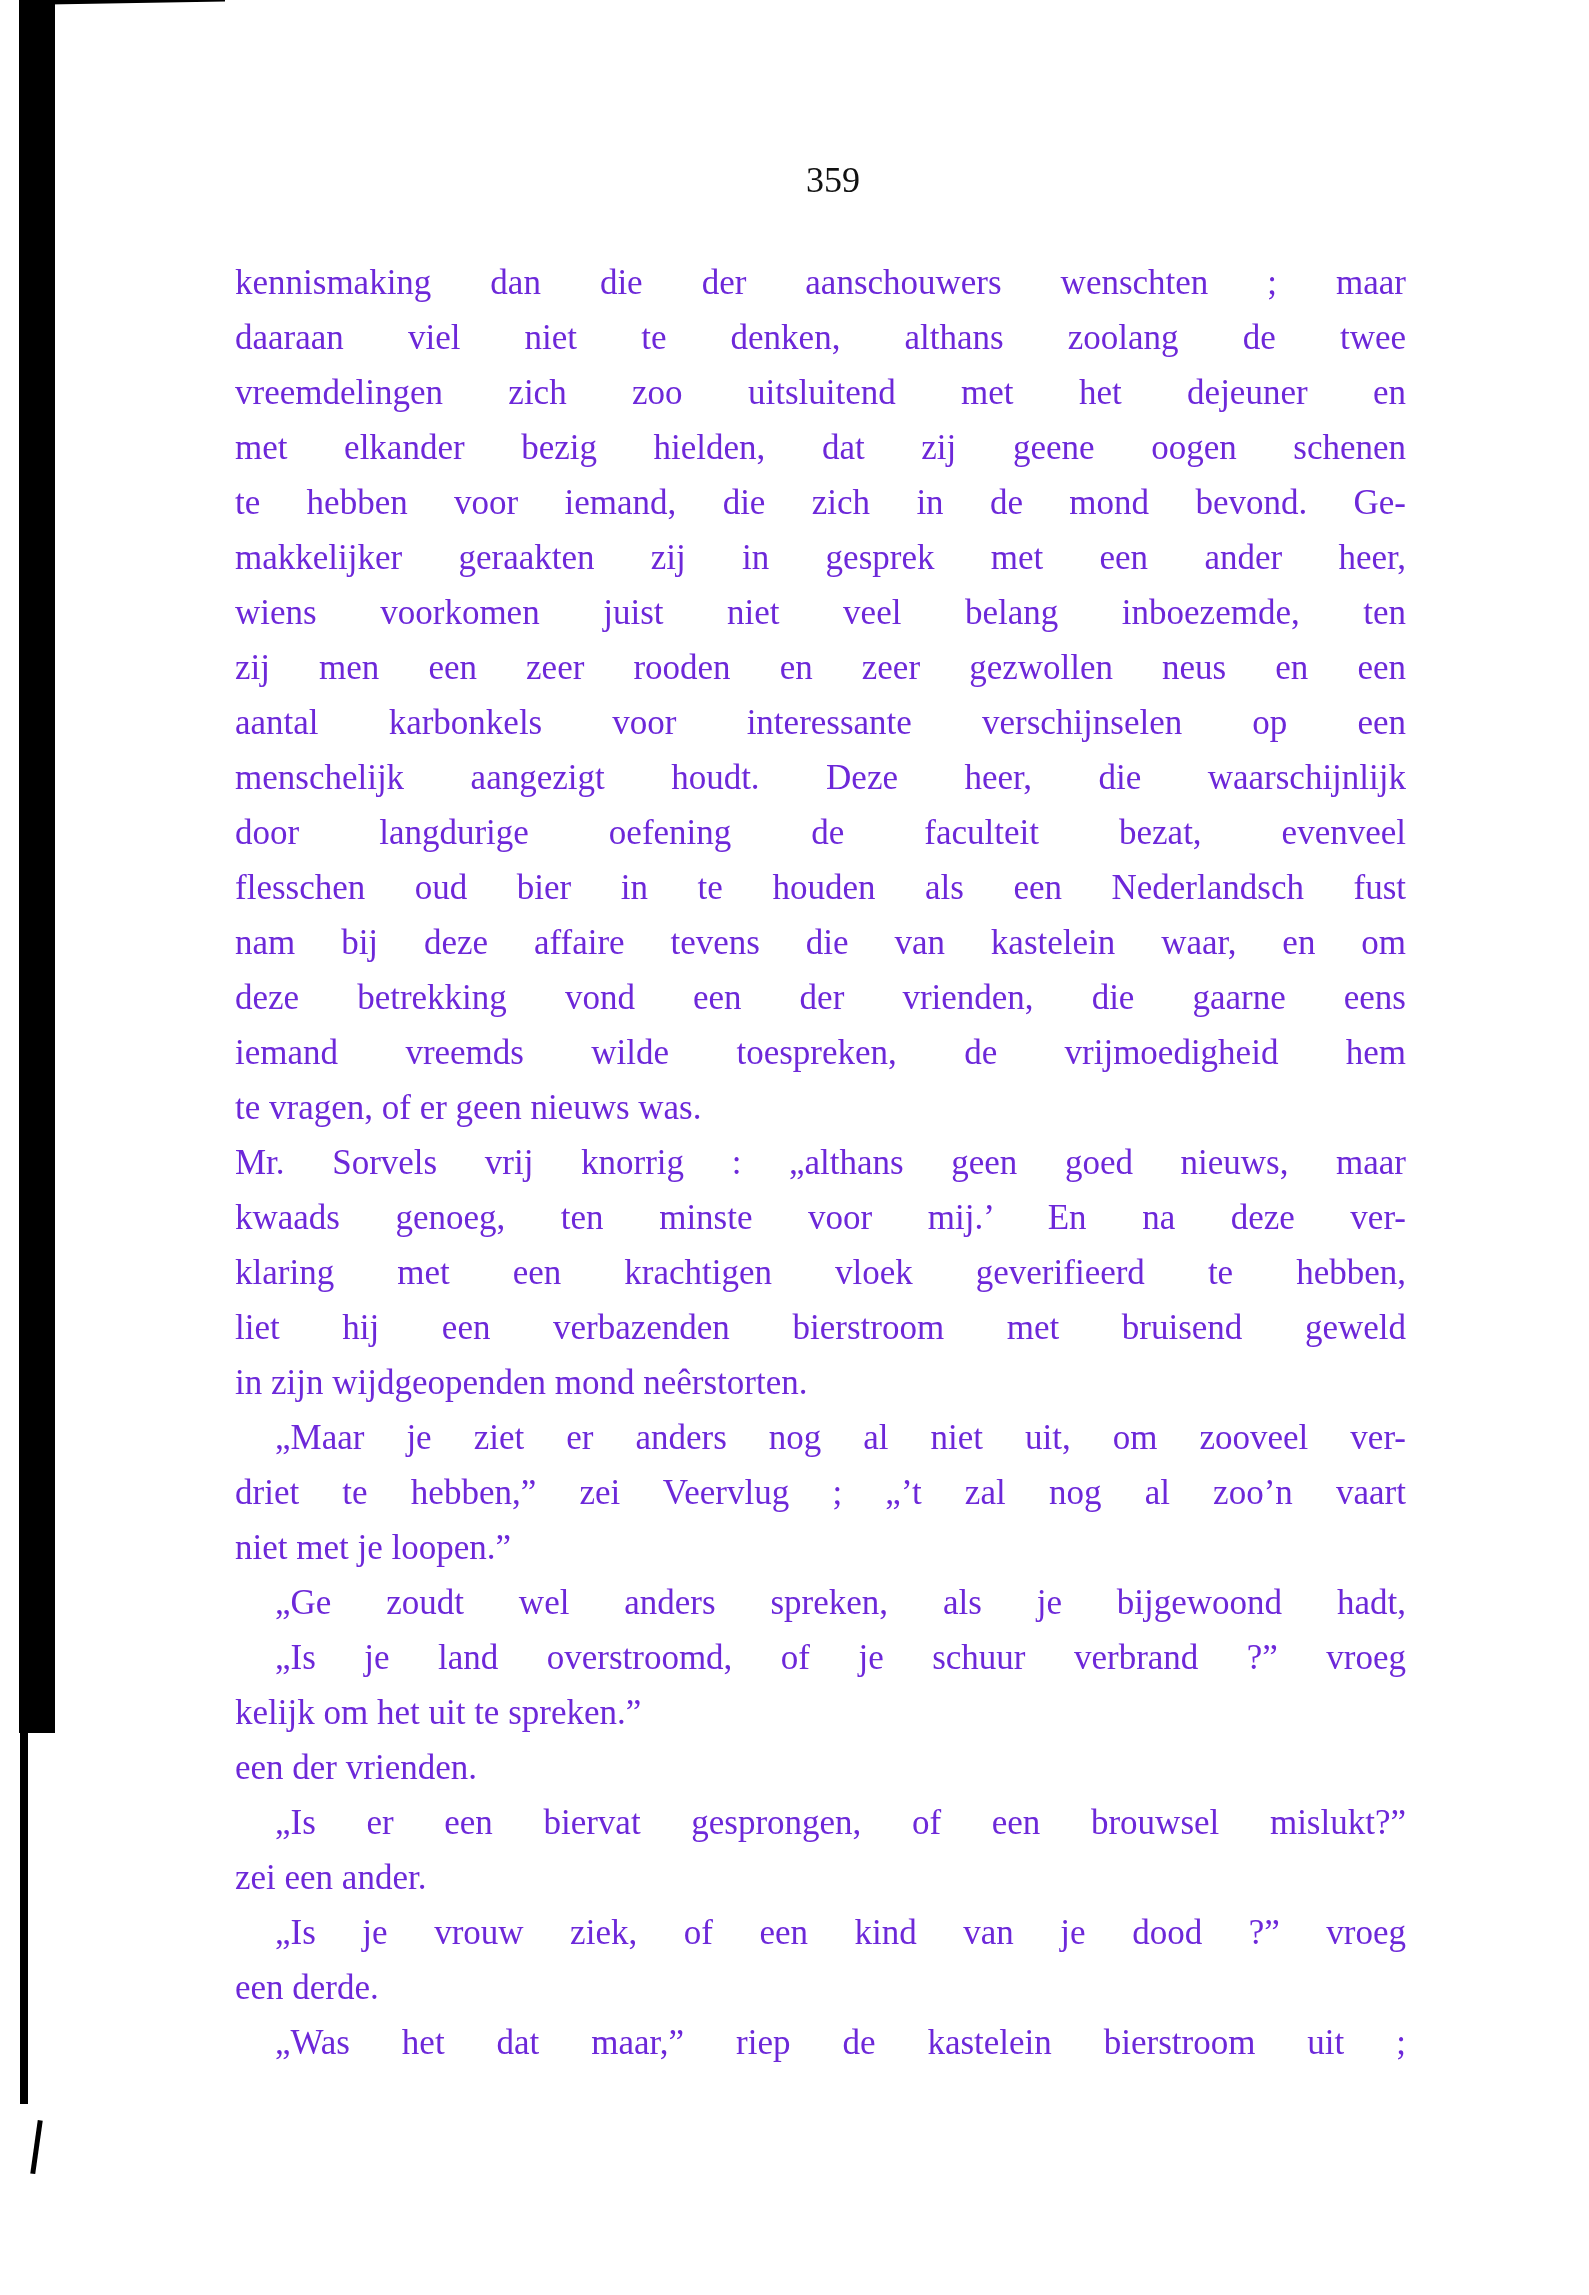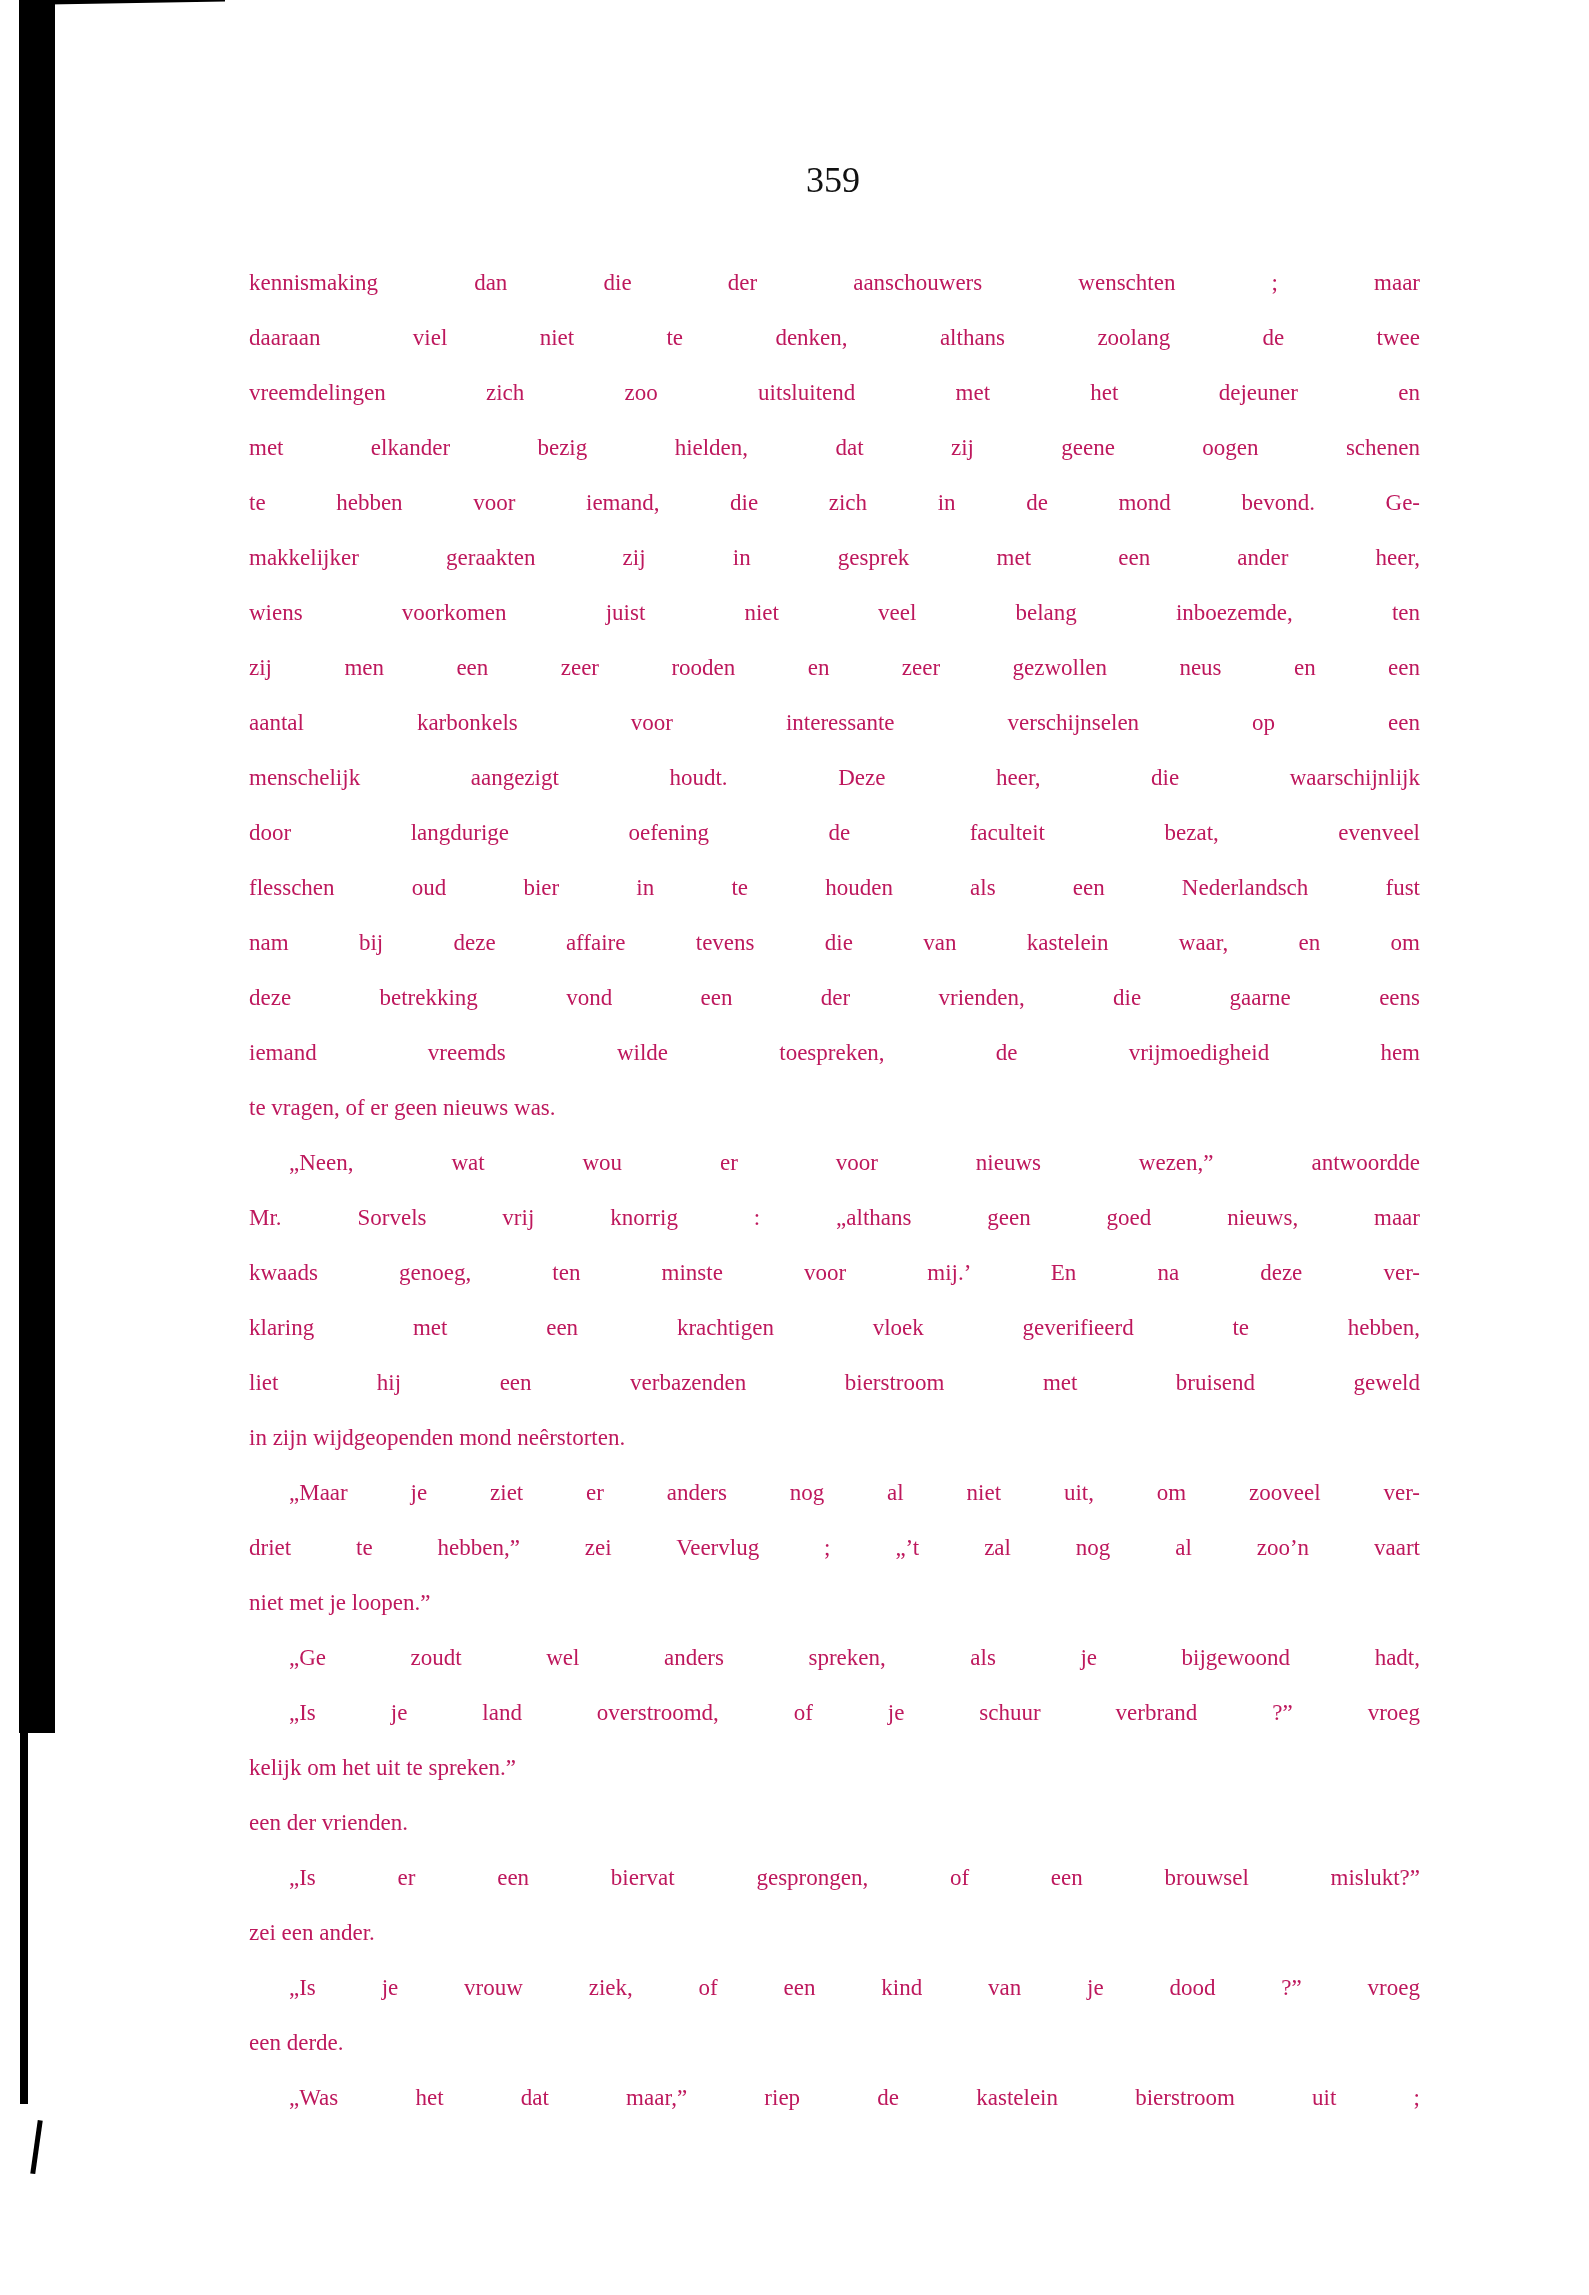--- a/index.html
+++ b/index.html
@@ -19,22 +19,22 @@
   .top-rule {
     position: absolute; left: 18.6px; top: 0; width: 206px; height: 4.6px;
     background: #000; transform-origin: left top; transform: skewY(-1deg);
   }
   .page-number {
     position: absolute; left: 0; width: 1666px; top: 159px;
     text-align: center;
     font-family: "Liberation Serif", serif; font-size: 36px; color: #111;
   }
   .body-text {
-    position: absolute; left: 249px; top: 255px; width: 1171px;
-    font-family: "Liberation Serif", serif; font-size: 23px; color: #be185d;
+    position: absolute; left: 235px; top: 255px; width: 1171px;
+    font-family: "Liberation Serif", serif; font-size: 35px; color: #6d28d9;
     line-height: 55px;
   }
   .line {
     display: block; text-align: justify; text-align-last: justify;
     white-space: nowrap; height: 55px;
   }
   .line.last { text-align-last: left; }
   .line.indent { padding-left: 40px; }
   .it { }
 </style>
@@ -58,21 +58,20 @@
   <span class="line">wiens voorkomen juist niet veel belang inboezemde, ten</span>
   <span class="line">zij men een zeer rooden en zeer gezwollen neus en een</span>
   <span class="line">aantal karbonkels voor interessante verschijnselen op een</span>
   <span class="line">menschelijk aangezigt houdt. Deze heer, die waarschijnlijk</span>
   <span class="line">door langdurige oefening de faculteit bezat, evenveel</span>
   <span class="line">flesschen oud bier in te houden als een Nederlandsch fust</span>
   <span class="line">nam bij deze affaire tevens die van kastelein waar, en om</span>
   <span class="line">deze betrekking vond een der vrienden, die gaarne eens</span>
   <span class="line">iemand vreemds wilde toespreken, de vrijmoedigheid hem</span>
   <span class="line last">te vragen, of er geen nieuws was.</span>
-  <span class="line indent">„Neen, wat wou er voor nieuws wezen,” antwoordde</span>
   <span class="line">Mr. Sorvels vrij knorrig : „althans geen goed nieuws, maar</span>
   <span class="line">kwaads genoeg, ten minste voor mij.’ En na deze ver-</span>
   <span class="line">klaring met een krachtigen vloek geverifieerd te hebben,</span>
   <span class="line">liet hij een verbazenden bierstroom met bruisend geweld</span>
   <span class="line last">in zijn wijdgeopenden mond neêrstorten.</span>
   <span class="line indent">„Maar je ziet er anders nog al niet uit, om zooveel ver-</span>
   <span class="line">driet te hebben,” zei Veervlug ; „’t zal nog al zoo’n vaart</span>
   <span class="line last">niet met je loopen.”</span>
   <span class="line indent">„Ge zoudt wel anders spreken, als je bijgewoond hadt,</span>
   <span class="line indent">„Is je land overstroomd, of je schuur verbrand ?” vroeg</span>

